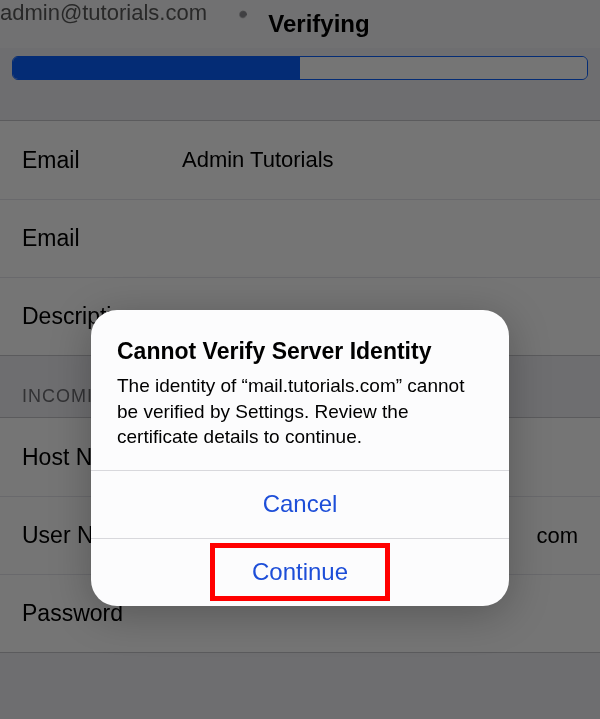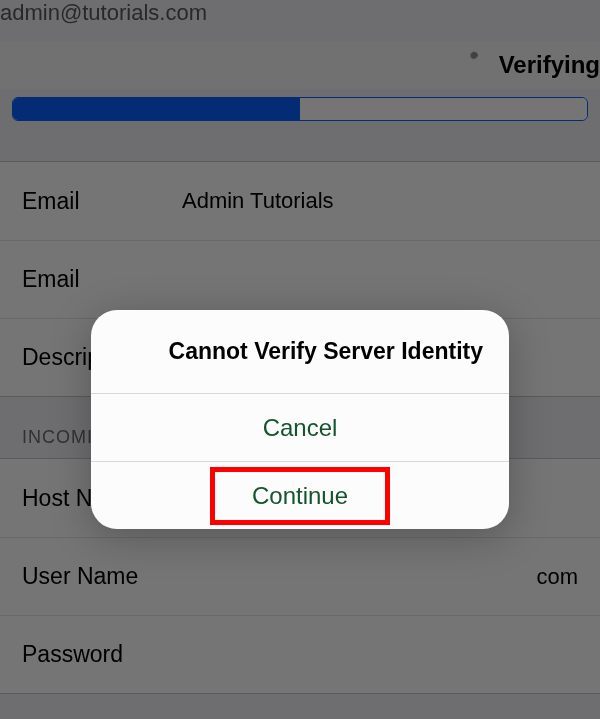--- a/index.html
+++ b/index.html
@@ -4,24 +4,23 @@
 <style>
   * { box-sizing: border-box; margin: 0; padding: 0; }
   html, body { width: 600px; height: 719px; overflow: hidden; font-family: -apple-system, "Helvetica Neue", Arial, sans-serif; }
   body { background: #efeff4; position: relative; }
 
   
   .header {
     height: 48px;
     display: flex;
     align-items: center;
-    justify-content: flex-end;
+    justify-content: center;
     gap: 12px;
     background: #f7f7f8;
-    margin-top: 41px;
   }
   .spinner {
     width: 26px; height: 26px;
     position: relative;
   }
   .spinner span {
     position: absolute;
     left: 50%; top: 50%;
     width: 2.5px; height: 7px;
     background: #8e8e93;
@@ -75,31 +74,31 @@
   .alert {
     position: absolute;
     left: 50%; top: 310px;
     transform: translateX(-50%);
     width: 418px;
     background: #fcfcfd;
     border-radius: 26px;
     overflow: hidden;
     box-shadow: 0 8px 40px rgba(0,0,0,0.25);
   }
-  .alert-body { padding: 28px 26px 20px 26px; text-align: right; }
+  .alert-body { padding: 28px 26px 20px 26px; text-align: left; }
   .alert-title { font-size: 23px; font-weight: 700; color: #000; margin-bottom: 8px; }
   .alert-msg { font-size: 19px; color: #000; line-height: 1.35; }
   .alert-btn {
     border-top: 1px solid #d8d8dc;
     height: 68px;
     display: flex;
     align-items: center;
     justify-content: center;
     font-size: 24px;
-    color: #14532d;
+    color: #1d4ed8;
     cursor: pointer;
     position: relative;
   }
   .alert-btn.bold { font-weight: 400; }
   .highlight-box {
     position: absolute;
     border: 5px solid #ff0000;
     width: 180px;
     height: 58px;
     pointer-events: none;
@@ -165,20 +164,21 @@
     <div class="label">Password</div>
     <div class="value"></div>
   </div>
 </div>
 
 <div class="dim"></div>
 
 <div class="alert">
   <div class="alert-body">
     <div class="alert-title">Cannot Verify Server Identity</div>
+    <div class="alert-msg">The identity of “mail.tutorials.com” cannot be verified by Settings. Review the certificate details to continue.</div>
   </div>
   <div class="alert-btn">
     <span>Cancel</span>
   </div>
   <div class="alert-btn bold">
     <span>Continue</span>
     <div class="highlight-box"></div>
   </div>
 </div>
 

